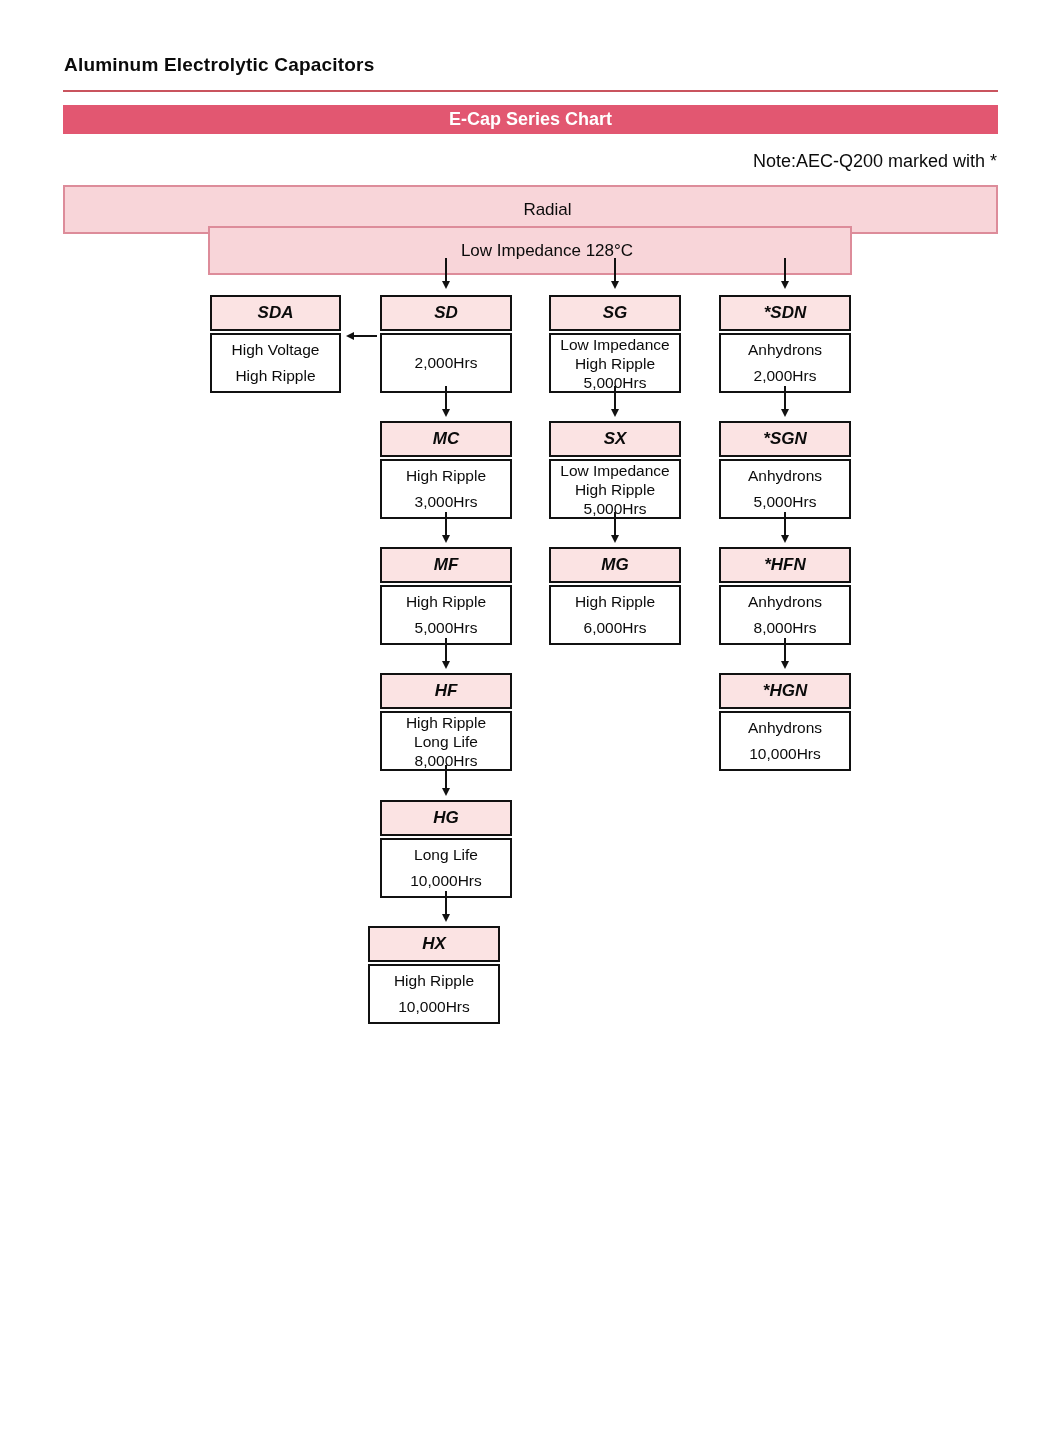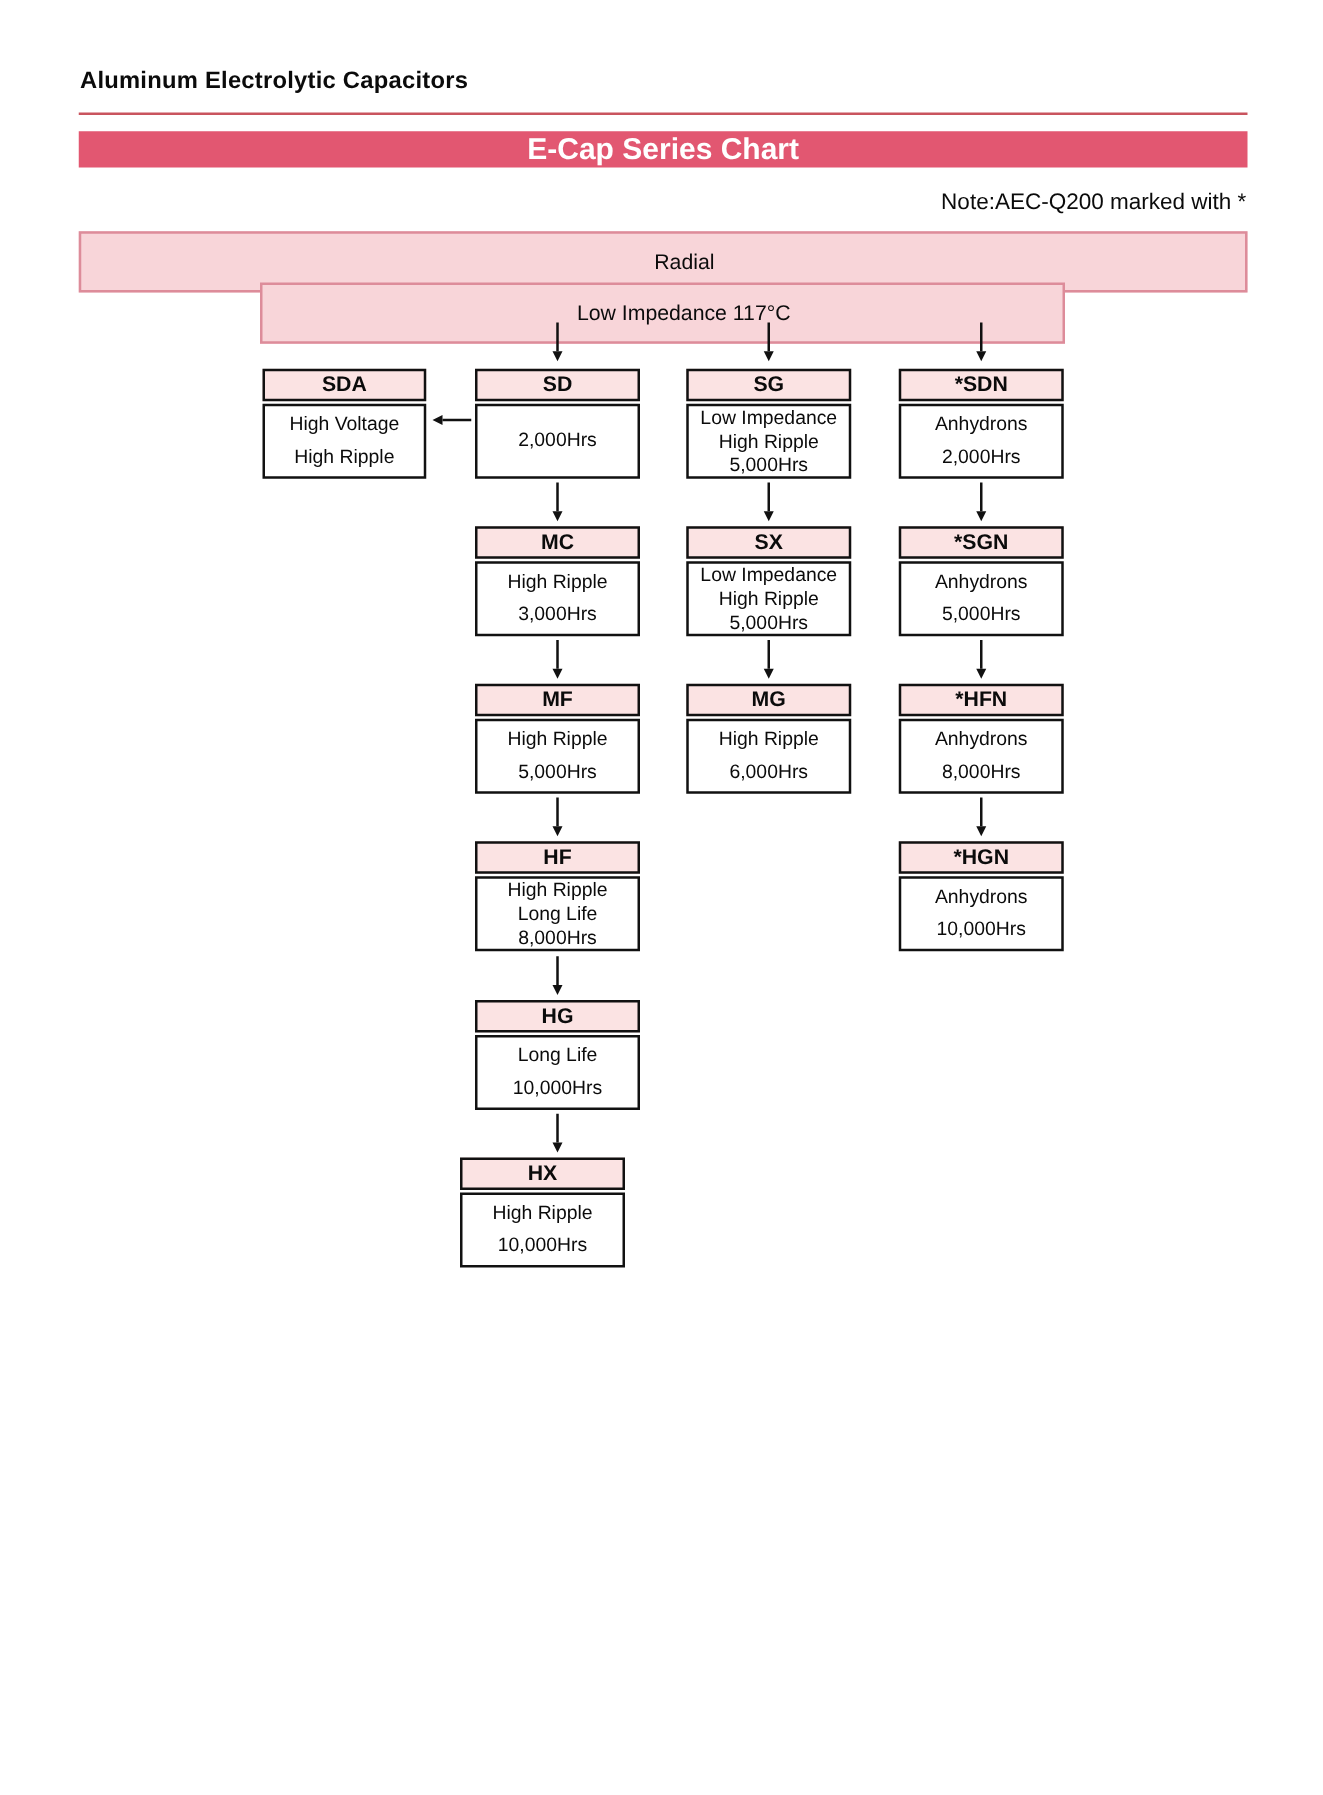--- a/index.html
+++ b/index.html
@@ -17,42 +17,42 @@
     color:var(--logo-red,#c4261d); letter-spacing:-1px;
   }
   .header-rule {
     position:absolute; left:63px; top:90px; width:935px; height:2px;
     background:var(--rule-red,#c9545e);
   }
   .series-banner {
     position:absolute; left:63px; top:105px; width:935px; height:29px;
     background:var(--banner-red,#e25771);
     display:flex; align-items:center; justify-content:center;
-    color:#fff; font-weight:700; font-size:24px;
+    color:#fff; font-weight:700; font-size:18px;
   }
   .note {
     position:absolute; right:61px; top:151px;
     font-size:18px; color:#0b0b0b;
   }
   .pink-band {
     position:absolute; height:49px;
     background:var(--pink-fill,#f8d5d9);
     border:2px solid var(--pink-border,#dd8c9a);
     display:flex; align-items:center; justify-content:center;
     font-size:17px; color:#0b0b0b;padding-left:34px;
   }
   .band-radial { left:63px; top:185px; width:935px; }
   .band-lowz  { left:208px; top:226px; width:644px; }
 
   .box { position:absolute; width:132px; }
   .box-head {
-    height:26px; border:2px solid #111;
+    height:36px; border:2px solid #111;
     background:var(--box-head-fill,#fbe3e3);
     display:flex; align-items:center; justify-content:center;
-    font-weight:700; font-size:17px; color:#0b0b0b;
+    font-weight:700; font-size:17px; color:#0b0b0b;font-style:italic;
   }
   .box-body {
     margin-top:2px; height:60px; border:2px solid #111; background:#fff;
     display:flex; flex-direction:column; align-items:center; justify-content:center;
     font-size:15.5px; color:#0b0b0b; text-align:center;
   }
   .lines-1 { line-height:20px; }
   .lines-2 { line-height:26px; }
   .lines-3 { line-height:19px; }
 
@@ -76,21 +76,21 @@
 
 <div class="page">
 
   <div class="doc-title">Aluminum Electrolytic Capacitors</div>
   <div class="header-rule"></div>
 
   <div class="series-banner">E-Cap Series Chart</div>
   <div class="note">Note:AEC-Q200 marked with *</div>
 
   <div class="pink-band band-radial">Radial</div>
-  <div class="pink-band band-lowz">Low Impedance 117°C</div>
+  <div class="pink-band band-lowz">Low Impedance 128°C</div>
 
   <div class="arrow-down" style="left:440px;top:258px">
       <div class="stem"></div>
       <div class="head"></div>
     </div>
   <div class="arrow-down" style="left:609px;top:258px">
       <div class="stem"></div>
       <div class="head"></div>
     </div>
   <div class="arrow-down" style="left:779px;top:258px">

